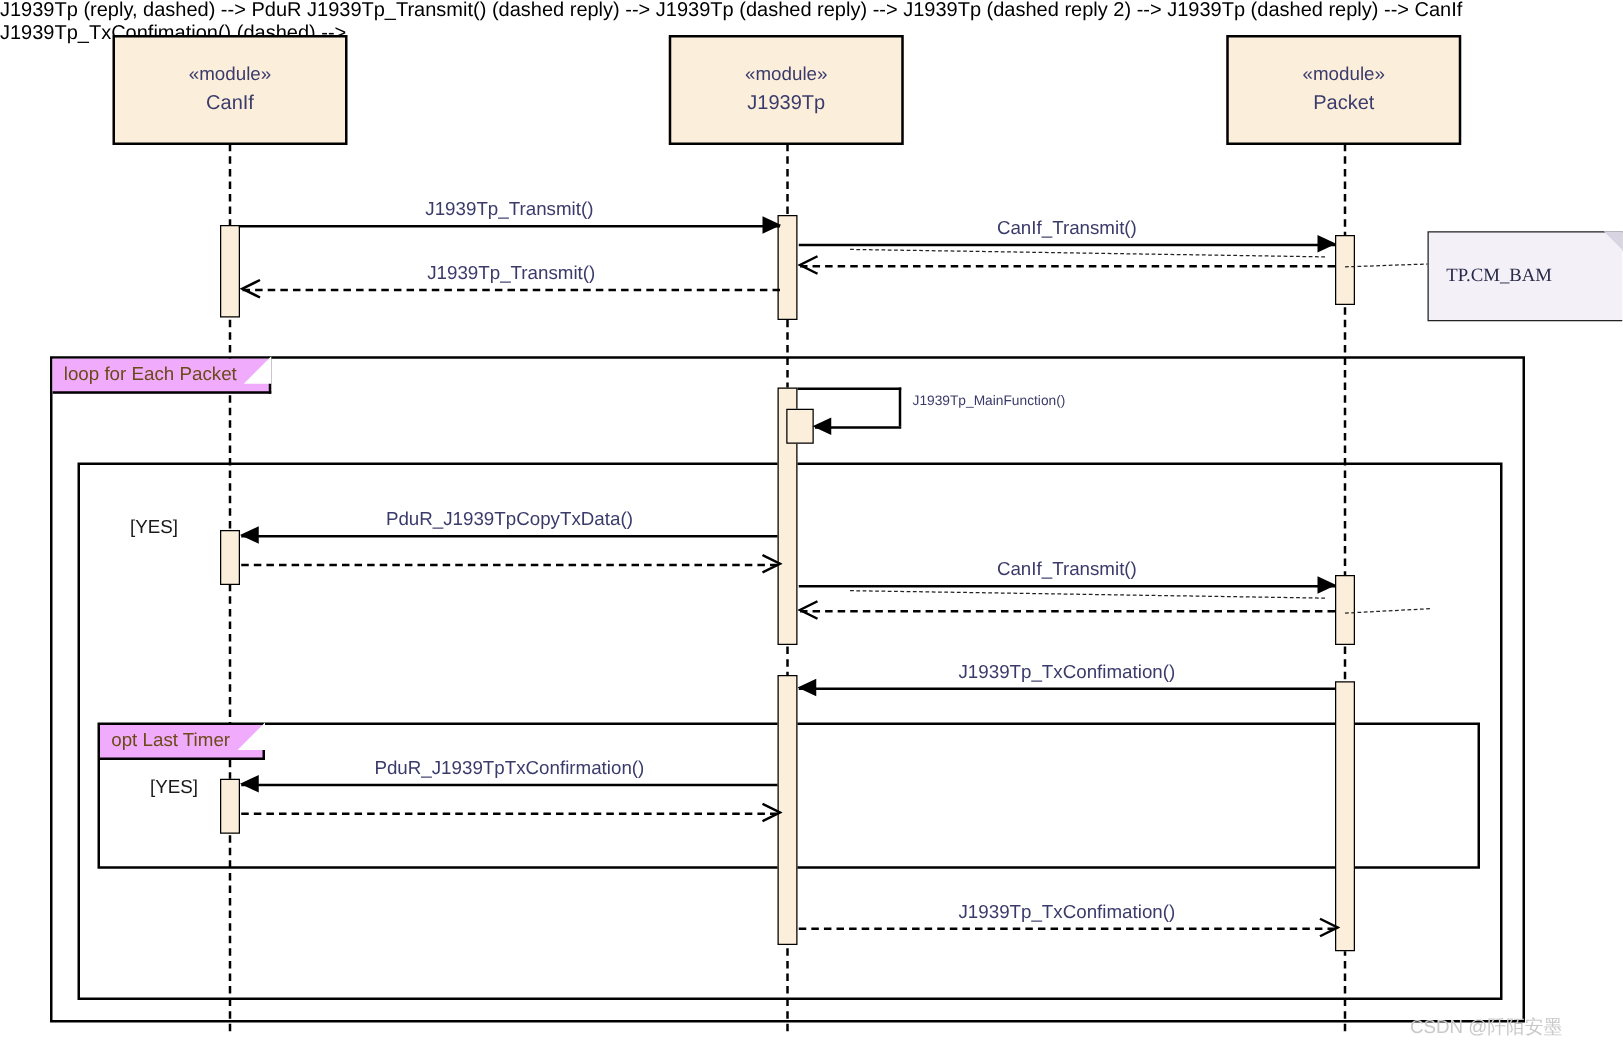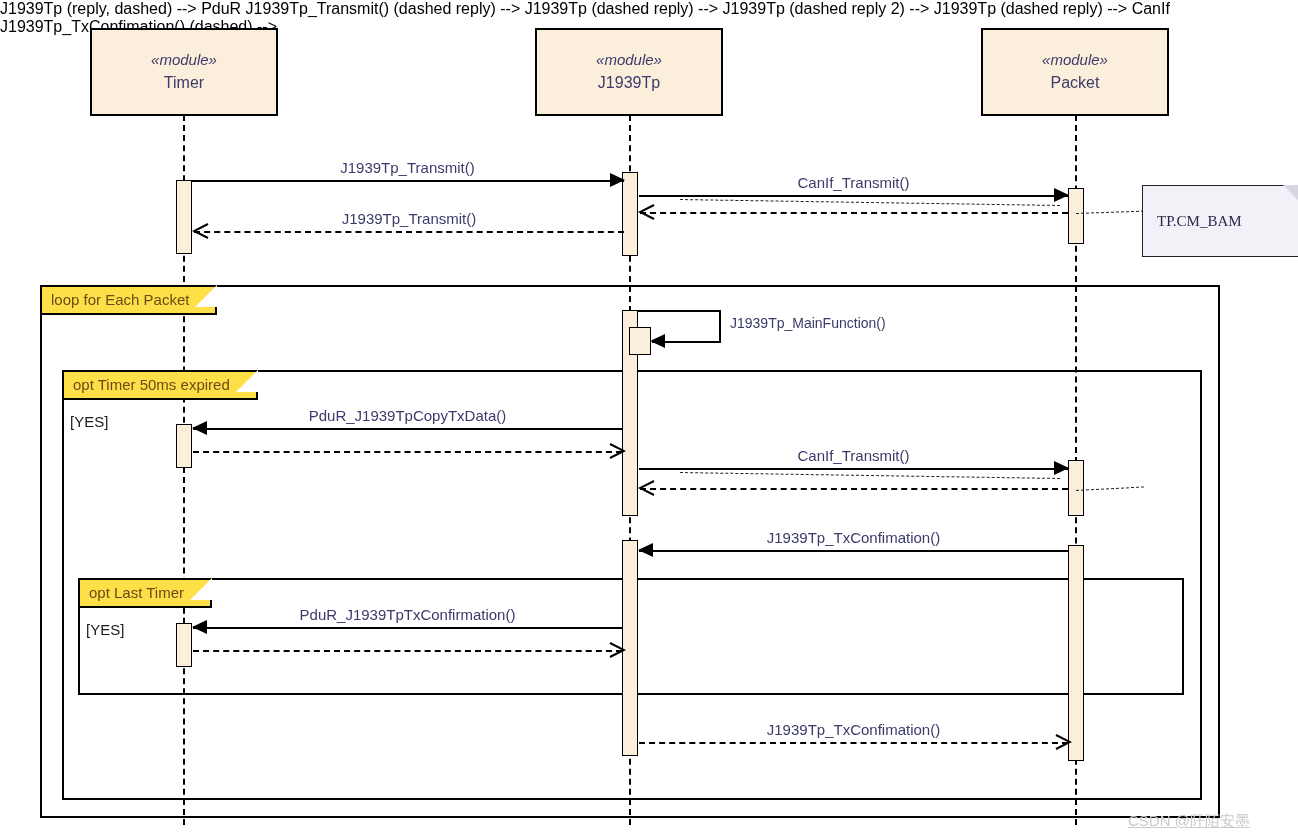--- a/index.html
+++ b/index.html
@@ -23,21 +23,21 @@
     background:#fbefdc;
     border:2px solid #000000;
     display:flex;
     flex-direction:column;
     align-items:center;
     justify-content:center;
     color:#3b3b6b;
     font-size:16px;
     line-height:1.5;
   }
-  .participant .stereo{font-size:15px;color:#3b3b6b;font-style:italic;}
+  .participant .stereo{font-size:15px;color:#3b3b6b;}
   .participant .pname{font-size:16px;color:#3b3b6b;}
 
   
   .lifeline{
     position:absolute;
     width:0;
     border-left:2px dashed #000000;
   }
 
   
@@ -53,21 +53,21 @@
   
   .fragment{
     position:absolute;
     box-sizing:border-box;
     border:2px solid #000000;
     background:transparent;
   }
   .fragment-label{
     position:absolute;
     box-sizing:border-box;
-    background:#fde047;
+    background:#f0abfc;
     color:#6b4a18;
     font-size:15px;
     white-space:nowrap;
     padding:4px 26px 5px 9px;
     border-right:2px solid #000;
     border-bottom:2px solid #000;
   }
   .fragment-label::after{
     
     content:"";
@@ -78,20 +78,21 @@
     border-style:solid;
     border-width:0 0 22px 22px;
     border-color:transparent transparent #ffffff transparent;
   }
   .fragment-label .lbl{position:relative;z-index:2;}
   .guard{
     position:absolute;
     font-size:15px;
     color:#1a1a1a;
     white-space:nowrap;
+    margin-left:34px;
   }
 
   
   .msg{
     position:absolute;
     height:0;
   }
   .msg .line{
     position:absolute;
     left:0;right:0;top:0;
@@ -130,21 +131,21 @@
     width:16px;height:18px;
   }
   .head-open svg{display:block;}
 
   
   .selfmsg{position:absolute;}
   .selfmsg .seg{position:absolute;border-top:2px solid #000;}
   .selfmsg .vert{position:absolute;border-left:2px solid #000;}
   .selfmsg .label{
     position:absolute;
-    font-size:14px;
+    font-size:11px;
     color:#3b3b6b;
     white-space:nowrap;
   }
 
   
   .note{
     position:absolute;
     box-sizing:border-box;
     background:#f3f0f7;
     border:1.5px solid #222222;
@@ -175,21 +176,20 @@
     border-top:1.6px dashed #222222;
     transform-origin:0 0;
   }
 
   
   .watermark{
     position:absolute;
     font-size:15px;
     color:#c9c9c9;
     white-space:nowrap;
-    text-decoration:underline;
   }
 </style>
 </head>
 <body>
 
 <div id="canvas">
 
   
   <div class="lifeline" style="left:183px; top:115px; height:710px;"></div>
   <div class="lifeline" style="left:629px; top:115px; height:710px;"></div>
@@ -197,36 +197,33 @@
 
   
   
   <div class="fragment" style="left:40px; top:285px; width:1180px; height:533px;"></div>
   <div class="fragment-label" style="left:42px; top:287px;">
     <span class="lbl">loop for Each Packet</span>
   </div>
 
   
   <div class="fragment" style="left:62px; top:370px; width:1140px; height:430px;"></div>
-  <div class="fragment-label" style="left:64px; top:372px;">
-    <span class="lbl">opt Timer 50ms expired</span>
-  </div>
   <div class="guard" style="left:70px; top:413px;">[YES]</div>
 
   
   <div class="fragment" style="left:78px; top:578px; width:1106px; height:117px;"></div>
   <div class="fragment-label" style="left:80px; top:580px;">
     <span class="lbl">opt Last Timer</span>
   </div>
   <div class="guard" style="left:86px; top:621px;">[YES]</div>
 
   
   <div class="participant" style="left:90px; top:28px; width:188px; height:88px;">
     <div class="stereo">«module»</div>
-    <div class="pname">Timer</div>
+    <div class="pname">CanIf</div>
   </div>
 
   <div class="participant" style="left:535px; top:28px; width:188px; height:88px;">
     <div class="stereo">«module»</div>
     <div class="pname">J1939Tp</div>
   </div>
 
   <div class="participant" style="left:981px; top:28px; width:188px; height:88px;">
     <div class="stereo">«module»</div>
     <div class="pname">Packet</div>

